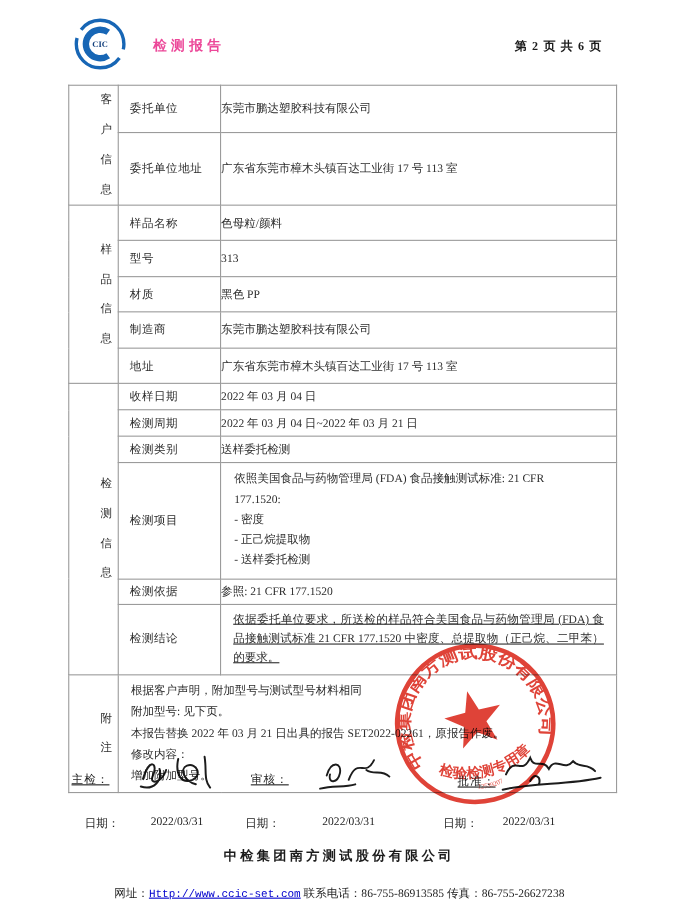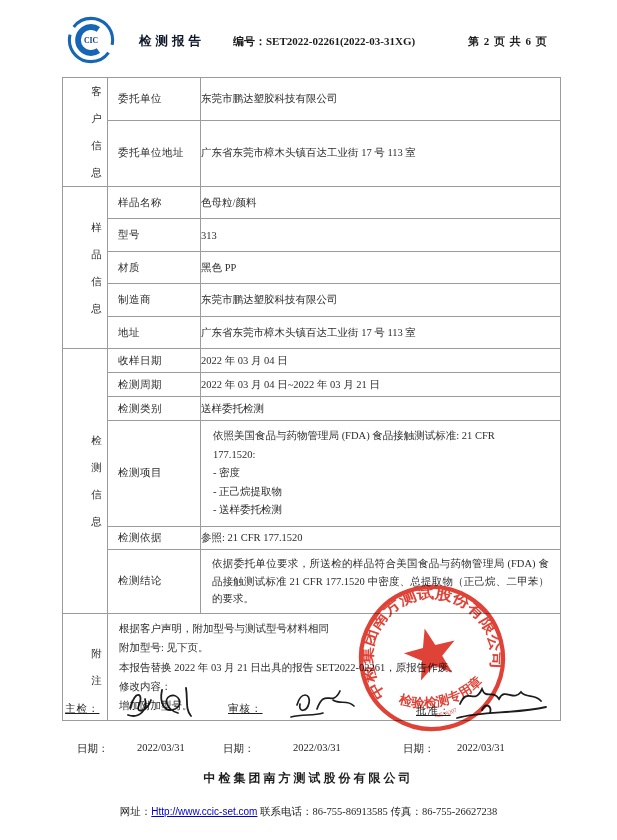--- a/index.html
+++ b/index.html
@@ -4,65 +4,62 @@
 <style>
   * { margin:0; padding:0; box-sizing:border-box; }
   body { background:#fff; }
   .page {
     position:relative; width:617px; height:840px; background:#ffffff;
     font-family:"Liberation Serif","DejaVu Serif",serif; color:#2d2d2d;
     overflow:hidden;
   }
   
   .logo { position:absolute; left:62px; top:15px; width:58px; height:50px; }
-  .hdr-title { position:absolute; left:139px; top:33px; font-size:12.5px; font-weight:bold; letter-spacing:4px; color:#0f172a; }
+  .hdr-title { position:absolute; left:139px; top:33px; font-size:12.5px; font-weight:bold; letter-spacing:4px; color:#ec4899; }
   .hdr-no { position:absolute; left:233px; top:34px; font-size:11px; font-weight:bold; color:#1c1c1c; white-space:nowrap; }
   .hdr-page { position:absolute; left:468px; top:34px; font-size:11px; font-weight:bold; letter-spacing:1px; color:#1c1c1c; white-space:nowrap; }
   
   .report-table { position:absolute; left:62px; top:77px; width:498px; border-collapse:collapse; table-layout:fixed; font-size:10.5px; }
   .report-table td { border:1px solid #9b9b9b; vertical-align:middle; padding:0; }
   td.sec { text-align:center; line-height:27px; letter-spacing:1px;padding-left:24px; }
   td.lbl { padding-left:10px; letter-spacing:.5px; }
   td.val { }
   td.val-multi { vertical-align:middle; padding:6px 10px 6px 12px; }
   td.val-multi div { line-height:18.6px; }
-  td.val-just { text-align:justify; padding:5px 11px; line-height:17.6px; }
+  td.val-just { text-align:justify; padding:5px 11px; line-height:17.6px;text-decoration:underline; }
   td.notes-cell { vertical-align:top; padding:5px 10px 4px 11px; }
   td.notes-cell div { line-height:19.4px; }
   
   .stamp { position:absolute; left:356px; top:582px; width:152px; height:152px;
            transform:rotate(-14deg); mix-blend-mode:multiply; opacity:.92; }
   
   .sig-label { position:absolute; font-size:10.5px; color:#1f1f1f; letter-spacing:1px; white-space:nowrap;text-decoration:underline; }
   .sig-svg { position:absolute; mix-blend-mode:multiply; }
   .date-label { position:absolute; top:742px; font-size:10.5px; color:#1f1f1f; white-space:nowrap; }
   .date-value { position:absolute; top:742px; font-size:10.5px; color:#1f1f1f; white-space:nowrap; }
   
   .footer-company { position:absolute; left:0; top:770px; width:100%; text-align:center;
                     font-size:12px; font-weight:bold; letter-spacing:3px; color:#1c1c1c; }
   .footer-line { position:absolute; left:0; width:100%; text-align:center; font-size:10.5px; color:#1f1f1f; }
   .footer-line.l1 { top:790px; }
   .footer-line.l2 { top:805px; }
   .footer-line span { white-space:pre; }
-  .url-link { color:#0000cc; text-decoration:underline; font-family:Liberation Sans, sans-serif; font-size:10px; }
+  .url-link { color:#0000cc; text-decoration:underline; font-family:Liberation Mono, monospace; font-size:10px; }
 </style>
 </head>
 <body>
 
 <div class="page">
 
   <svg class="logo" viewBox="0 0 60 52">
     <circle cx="30" cy="26" r="22.5" fill="none" stroke="#1766b5" stroke-width="3.2" stroke-dasharray="62 8.7" stroke-dashoffset="-14"></circle>
     <path d="M 37.7,14.9 A 13.5,13.5 0 1 0 37.7,37.1" fill="none" stroke="#1766b5" stroke-width="6"></path>
     <text x="30" y="29" text-anchor="middle" font-size="8" font-weight="bold" fill="#123f7c" font-family="'Liberation Serif',serif">CIC</text>
   </svg>
   <div class="hdr-title">检测报告</div>
-  <div class="hdr-no">
-    <span>编号：</span><span>SET2022-02261(2022-03-31XG)</span>
-  </div>
   <div class="hdr-page">第 2 页 共 6 页</div>
 
   <table class="report-table">
     <colgroup>
         <col style="width:45px">
         <col style="width:93px">
         <col style="width:360px">
       </colgroup>
 
     <tbody>

